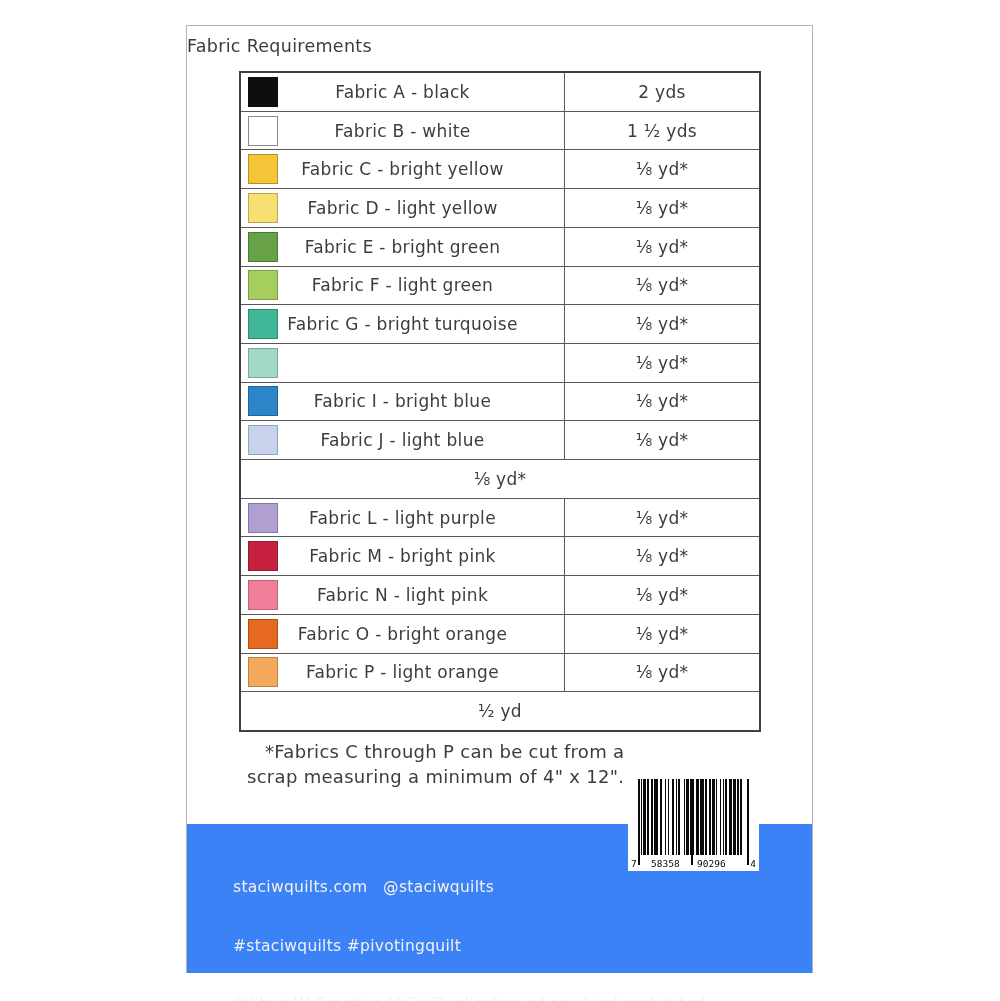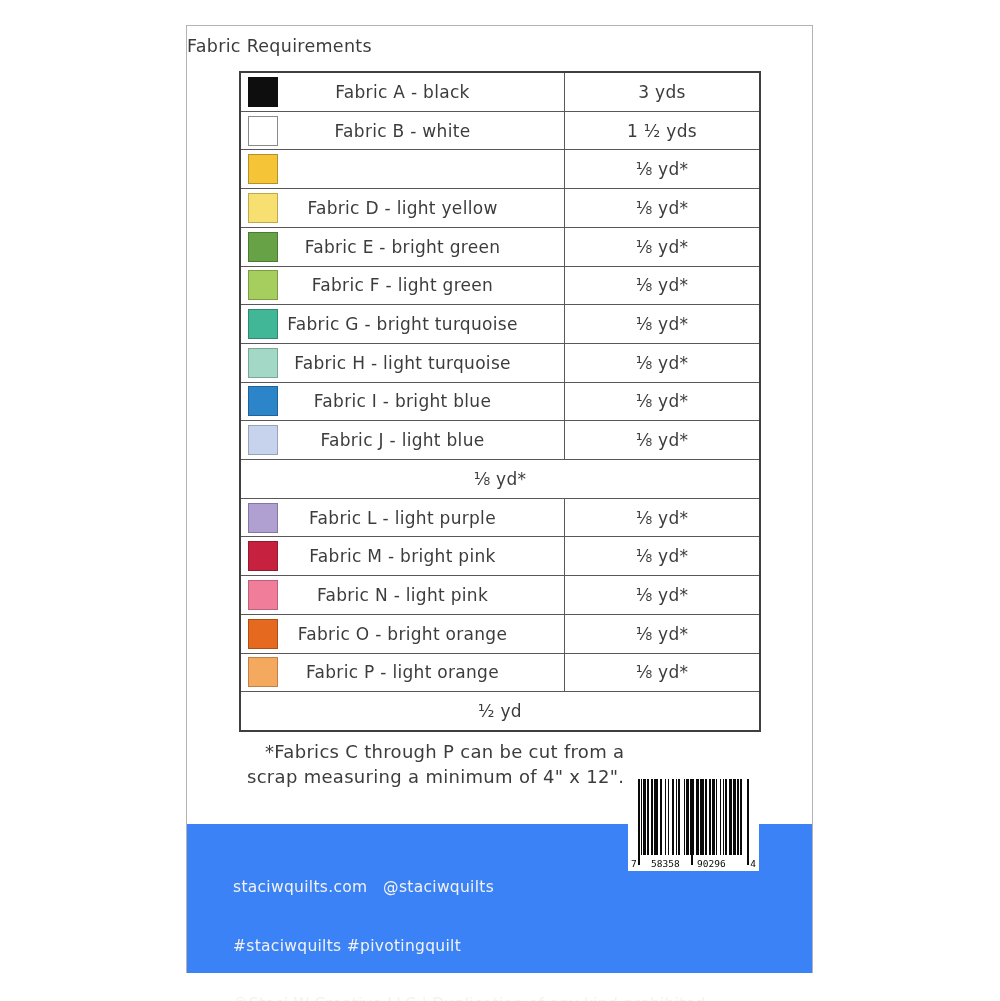--- a/index.html
+++ b/index.html
@@ -55,37 +55,38 @@
 
     <div class="page-title">Fabric Requirements</div>
 
     <div class="fabric-table">
   <div class="t-row">
     <div class="name-cell">
       <span class="swatch" style="background: rgb(14, 14, 14); border-color: rgb(14, 14, 14);"></span>
       <span class="row-label">Fabric A - black</span>
     </div>
     <div class="yard-cell">
-      <span class="yardage">3 yds</span>
+      <span class="yardage">2 yds</span>
     </div>
   </div>
 
   <div class="t-row">
     <div class="name-cell">
       <span class="swatch" style="background: rgb(255, 255, 255); border-color: rgb(138, 138, 138);"></span>
       <span class="row-label">Fabric B - white</span>
     </div>
     <div class="yard-cell">
       <span class="yardage">1 ½ yds</span>
     </div>
   </div>
 
   <div class="t-row">
     <div class="name-cell">
       <span class="swatch" style="background: rgb(245, 196, 55); border-color: rgb(178, 145, 44);"></span>
+      <span class="row-label">Fabric C - bright yellow</span>
     </div>
     <div class="yard-cell">
       <span class="yardage">⅛ yd*</span>
     </div>
   </div>
 
   <div class="t-row">
     <div class="name-cell">
       <span class="swatch" style="background: rgb(248, 223, 114); border-color: rgb(191, 169, 79);"></span>
       <span class="row-label">Fabric D - light yellow</span>
@@ -121,21 +122,20 @@
       <span class="row-label">Fabric G - bright turquoise</span>
     </div>
     <div class="yard-cell">
       <span class="yardage">⅛ yd*</span>
     </div>
   </div>
 
   <div class="t-row">
     <div class="name-cell">
       <span class="swatch" style="background: rgb(163, 216, 198); border-color: rgb(121, 169, 148);"></span>
-      <span class="row-label">Fabric H - light turquoise</span>
     </div>
     <div class="yard-cell">
       <span class="yardage">⅛ yd*</span>
     </div>
   </div>
 
   <div class="t-row">
     <div class="name-cell">
       <span class="swatch" style="background: rgb(44, 133, 200); border-color: rgb(31, 99, 152);"></span>
       <span class="row-label">Fabric I - bright blue</span>

